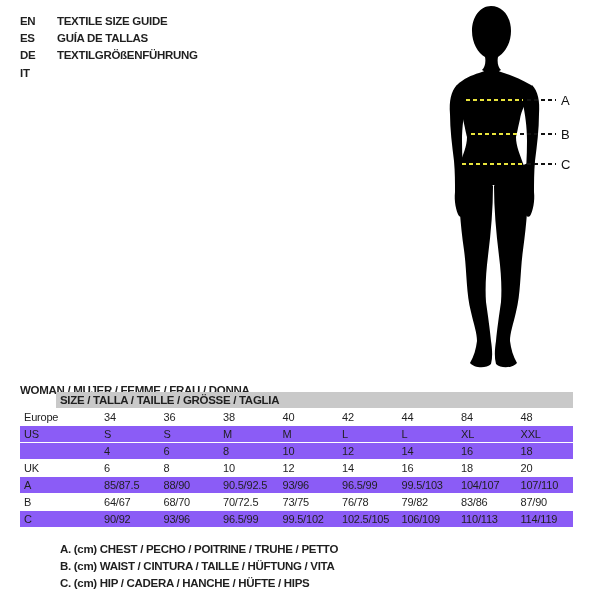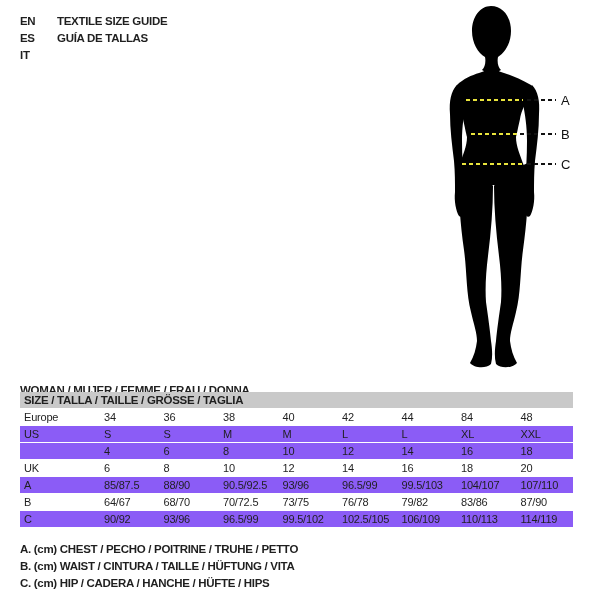--- a/index.html
+++ b/index.html
@@ -12,42 +12,46 @@
   .lang-row{display:flex;height:17.4px;align-items:center;font-weight:bold;font-size:11.5px;letter-spacing:-0.3px;white-space:nowrap;}
   .lang-code{width:37px;flex:0 0 37px;}
   
   .figure-svg{position:absolute;left:420px;top:0;}
   .figure-svg text{font-family:"Liberation Sans","DejaVu Sans",sans-serif;font-size:13px;fill:#111;}
   
   .woman-title{position:absolute;left:20px;top:384px;font-weight:bold;font-size:11.5px;letter-spacing:-0.3px;white-space:nowrap;}
   
   .size-table{position:absolute;left:20px;top:392px;width:553px;font-size:11px;letter-spacing:-0.2px;}
   .t-header{height:17px;background:#c9c9c9;font-weight:bold;font-size:11.5px;letter-spacing:-0.3px;
-    display:flex;align-items:center;padding-left:4px;box-sizing:border-box;border-bottom:1px solid #fff;}
+    display:flex;align-items:center;padding-left:4px;box-sizing:border-box;border-bottom:1px solid #fff;margin-left:36px;}
   .t-row{display:flex;height:17px;align-items:center;box-sizing:border-box;border-bottom:1px solid #fff;gap:7px;}
   .t-row.shaded{background:#8b5cf6;}
   .t-label{width:77px;flex:0 0 77px;padding-left:4px;box-sizing:border-box;}
   .t-cell{flex:1;text-align:left;}
   
   .legend{position:absolute;left:20px;top:543px;}
-  .legend-row{height:17.2px;font-weight:bold;font-size:11.5px;letter-spacing:-0.3px;white-space:nowrap;}
+  .legend-row{height:17.2px;font-weight:bold;font-size:11.5px;letter-spacing:-0.3px;white-space:nowrap;margin-left:40px;}
 </style>
 </head>
 <body>
 
 <div class="canvas">
 
   <div class="langs">
     <div class="lang-row">
       <span class="lang-code">EN</span>
       <span>TEXTILE SIZE GUIDE</span>
     </div>
     <div class="lang-row">
       <span class="lang-code">ES</span>
       <span>GUÍA DE TALLAS</span>
+    </div>
+    <div class="lang-row">
+      <span class="lang-code">DE</span>
+      <span>TEXTILGRÖßENFÜHRUNG</span>
     </div>
     <div class="lang-row">
       <span class="lang-code">IT</span>
     </div>
   </div>
 
   <svg class="figure-svg" width="180" height="375" viewBox="420 0 180 375">
     <g fill="#000000">
 
       <path d="M491 6 C503 6 511 17 511 31 C511 43 505 53 498 57 C497 62 498 67 501 70

